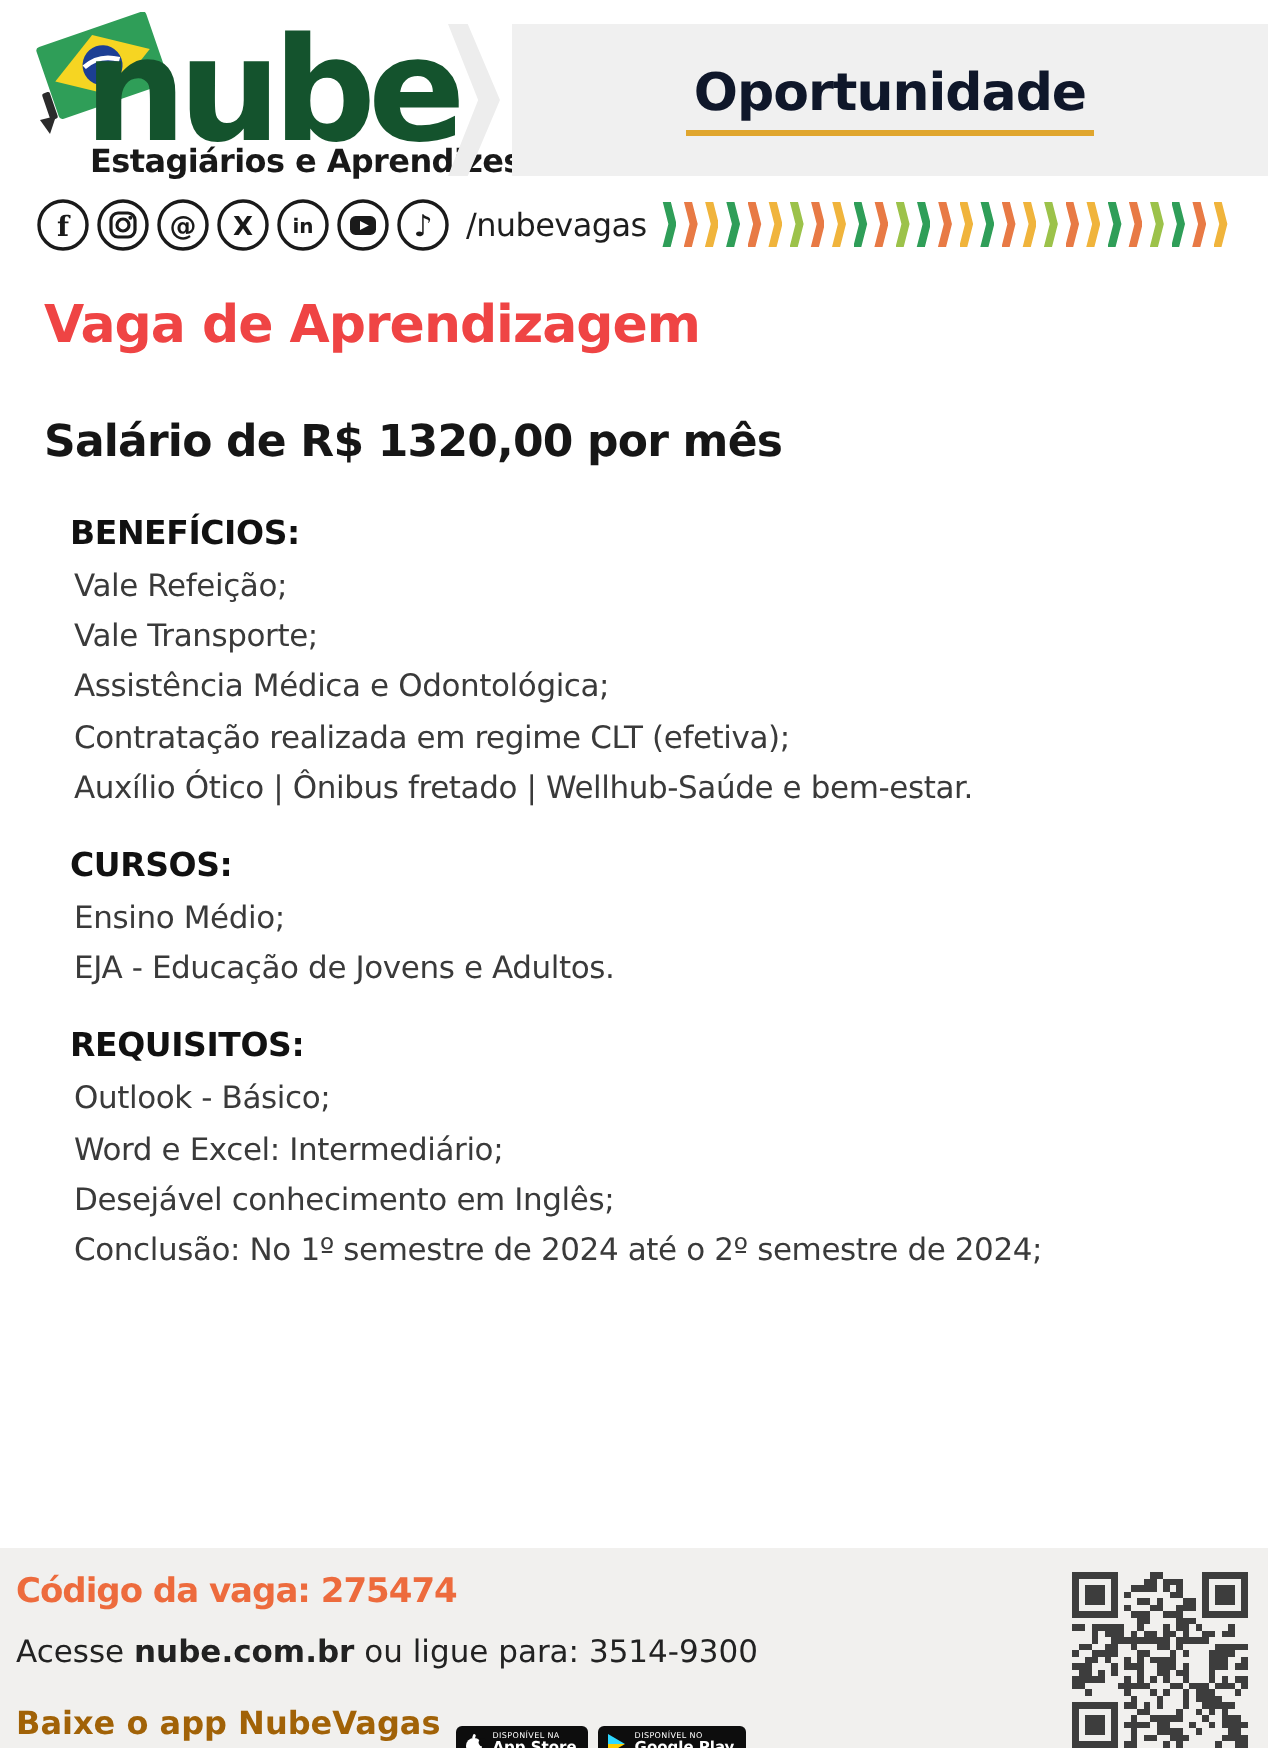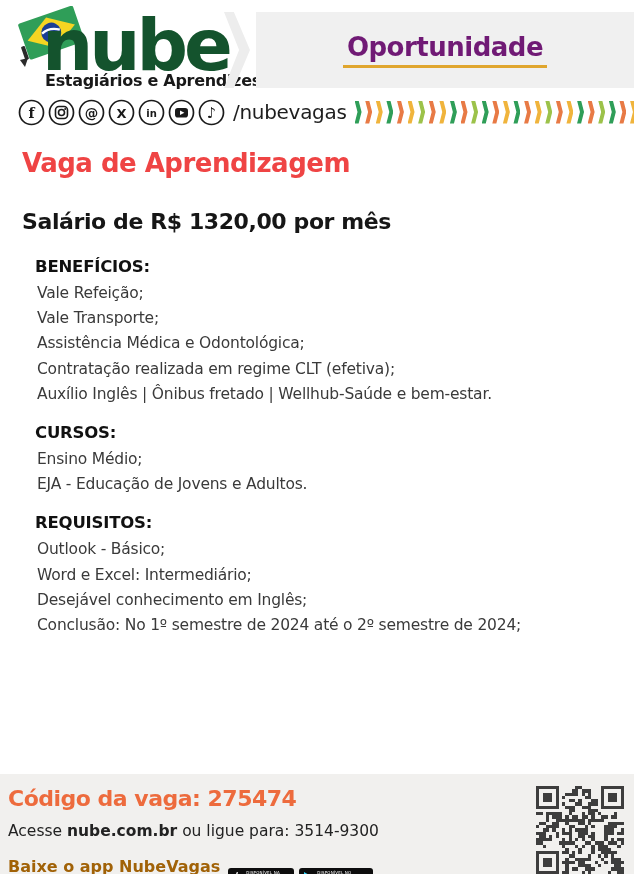--- a/index.html
+++ b/index.html
@@ -21,29 +21,29 @@
   }
   .ribbon-notch {
     position:absolute; left:224px; top:12px; width:26px; height:76px; background:#ededed;
     clip-path:polygon(0% 0%, 38% 0%, 100% 50%, 38% 100%, 0% 100%, 58% 50%);
   }
   .ribbon {
     position:absolute; left:256px; top:12px; right:0; height:76px; background:#f0f0f0;
     display:flex; align-items:center; justify-content:center;
   }
   .banner-label {
-    font-size:26px; font-weight:800; color:#701a75; letter-spacing:-0.5px;
+    font-size:26px; font-weight:800; color:#0f172a; letter-spacing:-0.5px;
     border-bottom:3px solid #e0a62e; padding:0 4px 3px 4px;
   }
   .social-row {
     position:absolute; left:18px; top:98px; right:0; height:28px;
     display:flex; align-items:center;
   }
   .soc { width:27px; height:27px; margin-right:3px; flex:0 0 auto; }
-  .handle { font-size:20px; color:#1e1e1e; margin:0 8px 0 5px; letter-spacing:-0.3px; white-space:nowrap; }
+  .handle { font-size:16px; color:#1e1e1e; margin:0 8px 0 5px; letter-spacing:-0.3px; white-space:nowrap; }
   .divider { flex:1; height:23px; display:flex; align-items:center; overflow:hidden; }
   .chev {
     width:7px; height:23px; margin-right:3.6px; flex:0 0 auto;
     clip-path:polygon(0% 0%, 58% 0%, 100% 50%, 58% 100%, 0% 100%, 42% 50%);
   }
   
   .main { padding:18px 26px 0 22px; }
   .job-title {
     color:#ef4444; font-size:26px; font-weight:800; letter-spacing:-0.5px;
     margin-bottom:31px;
@@ -60,21 +60,21 @@
   .item {
     font-size:15.5px; color:#3a3a3a; line-height:25.2px; letter-spacing:-0.2px;
     max-width:578px; padding-left:4px;
   }
   
   .footer {
     position:absolute; left:0; right:0; bottom:0; height:100px;
     background:#f1f0ee; padding:12px 0 0 8px;
   }
   .job-code {
-    color:#ed6b3d; font-size:22px; font-weight:800; letter-spacing:-0.5px; margin-bottom:11px;
+    color:#ed6b3d; font-size:17px; font-weight:800; letter-spacing:-0.5px; margin-bottom:11px;
   }
   .access-line { font-size:15.5px; color:#222; margin-bottom:7px; }
   .access-line b { font-weight:800; }
   .app-line { display:flex; align-items:center; }
   .app-label { font-size:16px; font-weight:800; color:#a16207; margin-right:8px;text-align:center; }
   .badge {
     display:flex; align-items:center; background:#0d0d0d; color:#fff;
     border-radius:3px; height:18px; padding:0 6px 0 4px; margin-right:5px;margin-top:21px;
   }
   .badge svg { width:11px; height:12px; margin-right:3px; }
@@ -184,21 +184,21 @@
   <div class="job-title">Vaga de Aprendizagem</div>
   <div class="salary">Salário de R$ 1320,00 por mês</div>
 
   <div class="section">
     <div class="section-heading">BENEFÍCIOS:</div>
     <div>
         <div class="item">Vale Refeição;</div>
         <div class="item">Vale Transporte;</div>
         <div class="item">Assistência Médica e Odontológica;</div>
         <div class="item">Contratação realizada em regime CLT (efetiva);</div>
-        <div class="item">Auxílio Inglês | Ônibus fretado | Wellhub-Saúde e bem-estar.</div>
+        <div class="item">Auxílio Ótico | Ônibus fretado | Wellhub-Saúde e bem-estar.</div>
       </div>
   </div>
 
   <div class="section">
     <div class="section-heading">CURSOS:</div>
     <div>
         <div class="item">Ensino Médio;</div>
         <div class="item">EJA - Educação de Jovens e Adultos.</div>
       </div>
   </div>

